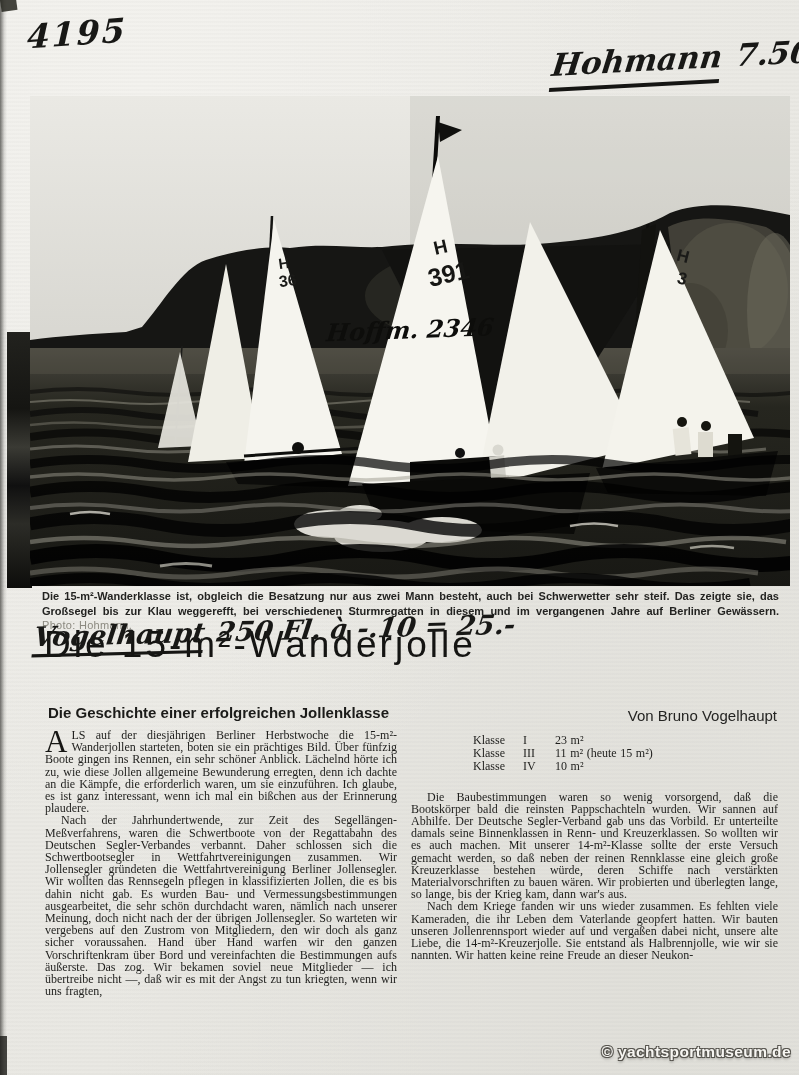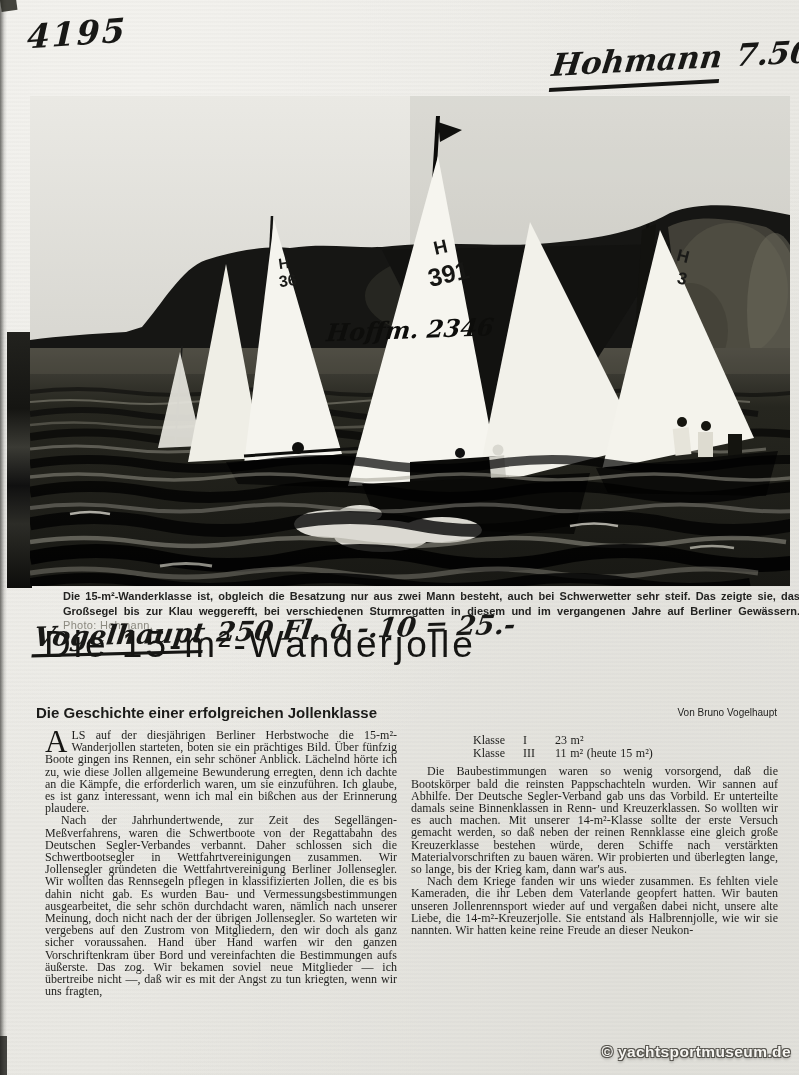--- a/index.html
+++ b/index.html
@@ -25,40 +25,40 @@
     transform:rotate(-3deg) skewX(-10deg);white-space:nowrap;}
   .hand-fee .uname{border-bottom:4px solid #151513;padding-bottom:5px;margin-right:14px;}
   .hand-price{position:absolute;left:34px;top:615px;font-size:27px;font-weight:700;
     transform:rotate(-1.5deg) skewX(-9deg);white-space:nowrap;z-index:5;}
   .hand-price .uname2{border-bottom:3px solid #161614;padding-bottom:2px;margin-right:12px;}
 
   .photo{position:absolute;left:30px;top:96px;width:760px;height:490px;}
 
   .caption{position:absolute;left:42px;top:589px;width:737px;
     font-family:"Liberation Sans",sans-serif;font-size:11px;line-height:14.5px;
-    font-weight:700;color:#232321;margin-left:21px;}
+    font-weight:700;color:#232321;}
   .caption .cl{text-align:justify;text-align-last:justify;}
   .caption .credit{font-weight:400;color:#8b897f;letter-spacing:.3px;}
 
   .title{position:absolute;left:44px;top:624px;font-family:"Liberation Sans",sans-serif;
     font-size:37px;font-weight:400;letter-spacing:3px;color:#141412;white-space:nowrap;z-index:4;}
-  .subtitle{position:absolute;left:36px;top:704px;font-family:"Liberation Sans",sans-serif;
+  .subtitle{position:absolute;left:48px;top:704px;font-family:"Liberation Sans",sans-serif;
     font-size:15px;font-weight:700;color:#1b1b19;}
   .byline{position:absolute;right:22px;top:707px;font-family:"Liberation Sans",sans-serif;
-    font-size:10px;font-weight:400;color:#242422;text-align:right;}
+    font-size:15px;font-weight:400;color:#242422;text-align:right;}
 
   .body-cols{position:absolute;left:45px;top:729px;width:733px;display:flex;gap:14px;}
   .col{font-size:12px;line-height:12.2px;text-align:justify;color:#1e1e1c;word-spacing:.6px;}
   .col-left{width:352px;}
   .col-right{width:367px;}
   .col p{margin:0;}
   .col p.ind{text-indent:16px;}
   .dropcap{float:left;font-size:31px;line-height:23px;padding:1px 4px 0 0;color:#161614;}
 
-  .ktable{margin:5px 0 5px 62px;line-height:13.2px;}
+  .ktable{margin:5px 0 17px 62px;line-height:13.2px;}
   .krow{white-space:nowrap;}
   .krow .kl{display:inline-block;width:50px;}
   .krow .kn{display:inline-block;width:32px;}
 
   .watermark{position:absolute;right:8px;top:1043px;font-family:"Liberation Sans",sans-serif;
     font-size:15.5px;font-weight:700;letter-spacing:.4px;color:#f7f6f2;
     text-shadow:-1px -1px 0 #55534d, 1px -1px 0 #55534d, -1px 1px 0 #55534d, 1px 1px 0 #55534d, 0 2px 3px rgba(20,20,18,.45);}
 
   .svg-hand{font-family:"DejaVu Serif",serif;font-style:italic;font-weight:700;}
   .svg-sailnum{font-family:"Liberation Sans",sans-serif;font-weight:700;}
@@ -208,20 +208,23 @@
       <p class="ind">Nach der Jahrhundertwende, zur Zeit des Segellängen-Meßverfahrens, waren die Schwertboote von der Regattabahn des Deutschen Segler-Verbandes verbannt. Daher schlossen sich die Schwertbootsegler in Wettfahrtvereinigungen zusammen. Wir Jollensegler gründeten die Wettfahrtvereinigung Berliner Jollensegler. Wir wollten das Rennsegeln pflegen in klassifizierten Jollen, die es bis dahin nicht gab. Es wurden Bau- und Vermessungsbestimmungen ausgearbeitet, die sehr schön durchdacht waren, nämlich nach unserer Meinung, doch nicht nach der der übrigen Jollensegler. So warteten wir vergebens auf den Zustrom von Mitgliedern, den wir doch als ganz sicher voraussahen. Hand über Hand warfen wir den ganzen Vorschriftenkram über Bord und vereinfachten die Bestimmungen aufs äußerste. Das zog. Wir bekamen soviel neue Mitglieder — ich übertreibe nicht —, daß wir es mit der Angst zu tun kriegten, wenn wir uns fragten,</p>
     </div>
     <div class="col col-right">
       <div class="ktable">
         <div class="krow">
           <span class="kl">Klasse</span><span class="kn">I</span><span>23 m²</span>
         </div>
         <div class="krow">
           <span class="kl">Klasse</span><span class="kn">III</span><span>11 m² (heute 15 m²)</span>
         </div>
+        <div class="krow">
+          <span class="kl">Klasse</span><span class="kn">IV</span><span>10 m²</span>
+        </div>
       </div>
       <p class="ind">Die Baubestimmungen waren so wenig vorsorgend, daß die Bootskörper bald die reinsten Pappschachteln wurden. Wir sannen auf Abhilfe. Der Deutsche Segler-Verband gab uns das Vorbild. Er unterteilte damals seine Binnenklassen in Renn- und Kreuzerklassen. So wollten wir es auch machen. Mit unserer 14-m²-Klasse sollte der erste Versuch gemacht werden, so daß neben der reinen Rennklasse eine gleich große Kreuzerklasse bestehen würde, deren Schiffe nach verstärkten Materialvorschriften zu bauen wären. Wir probierten und überlegten lange, so lange, bis der Krieg kam, dann war's aus.</p>
       <p class="ind">Nach dem Kriege fanden wir uns wieder zusammen. Es fehlten viele Kameraden, die ihr Leben dem Vaterlande geopfert hatten. Wir bauten unseren Jollenrennsport wieder auf und vergaßen dabei nicht, unsere alte Liebe, die 14-m²-Kreuzerjolle. Sie entstand als Halbrennjolle, wie wir sie nannten. Wir hatten keine reine Freude an dieser Neukon-</p>
     </div>
   </div>
 
   <div class="watermark">© yachtsportmuseum.de</div>
 
 </div>
 

